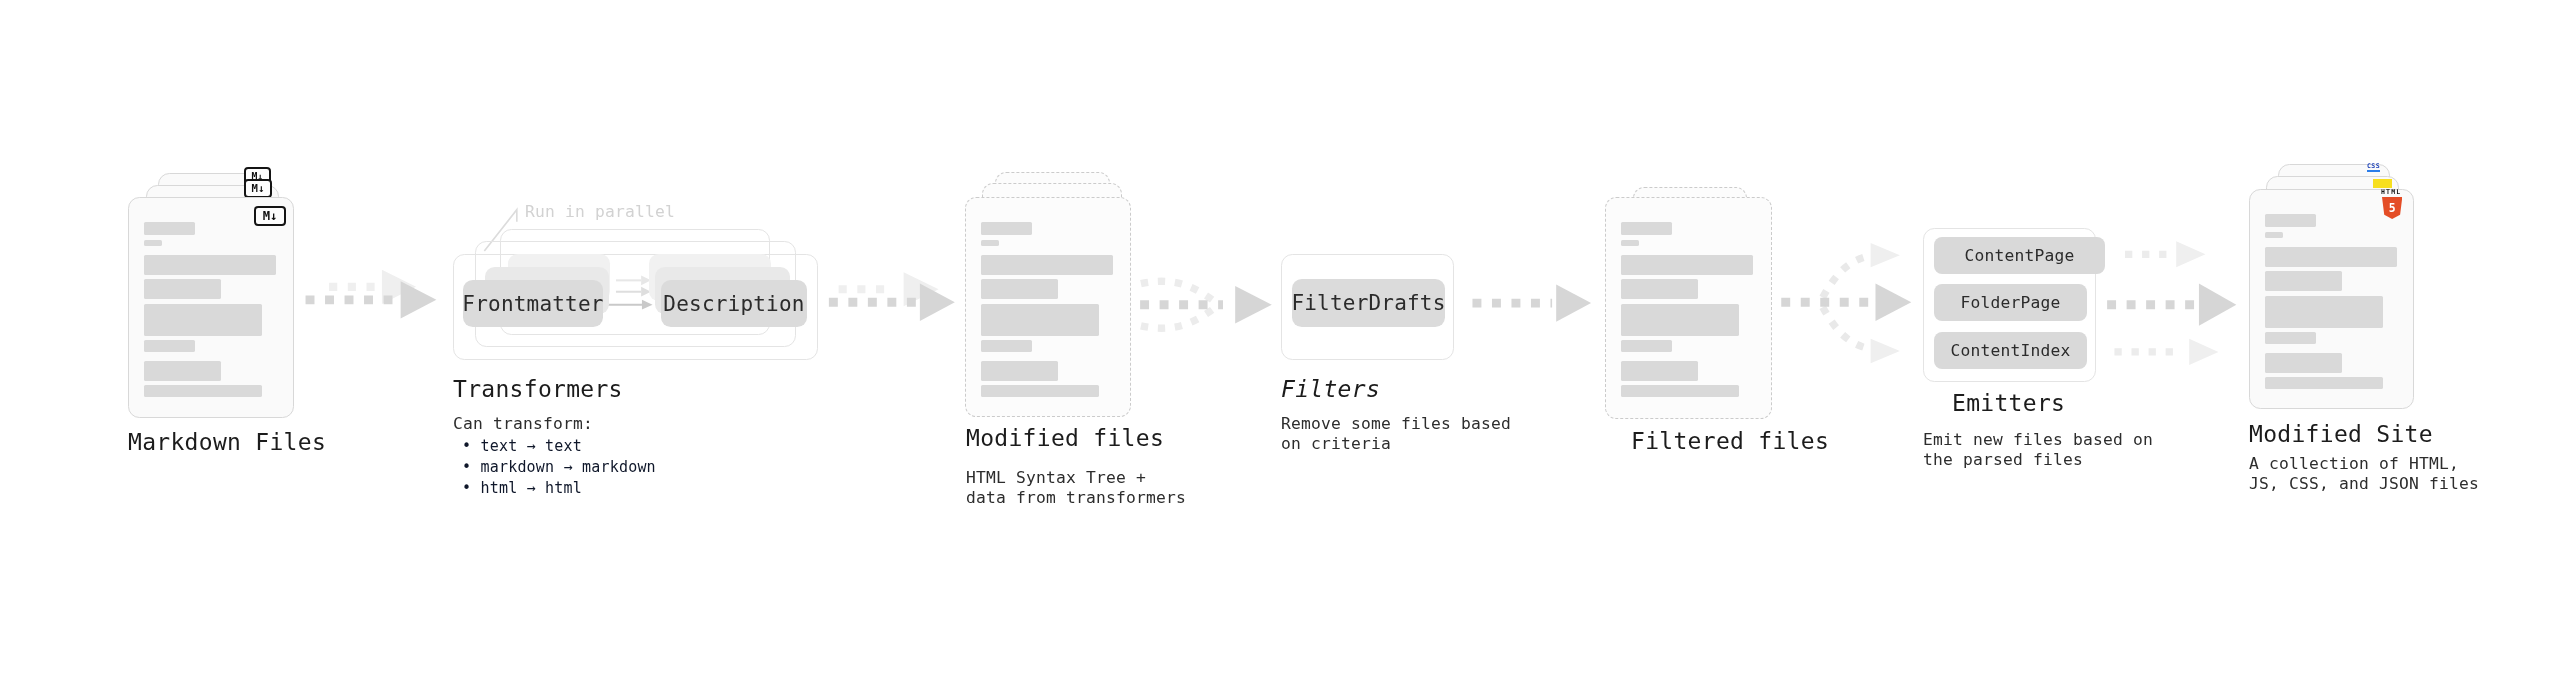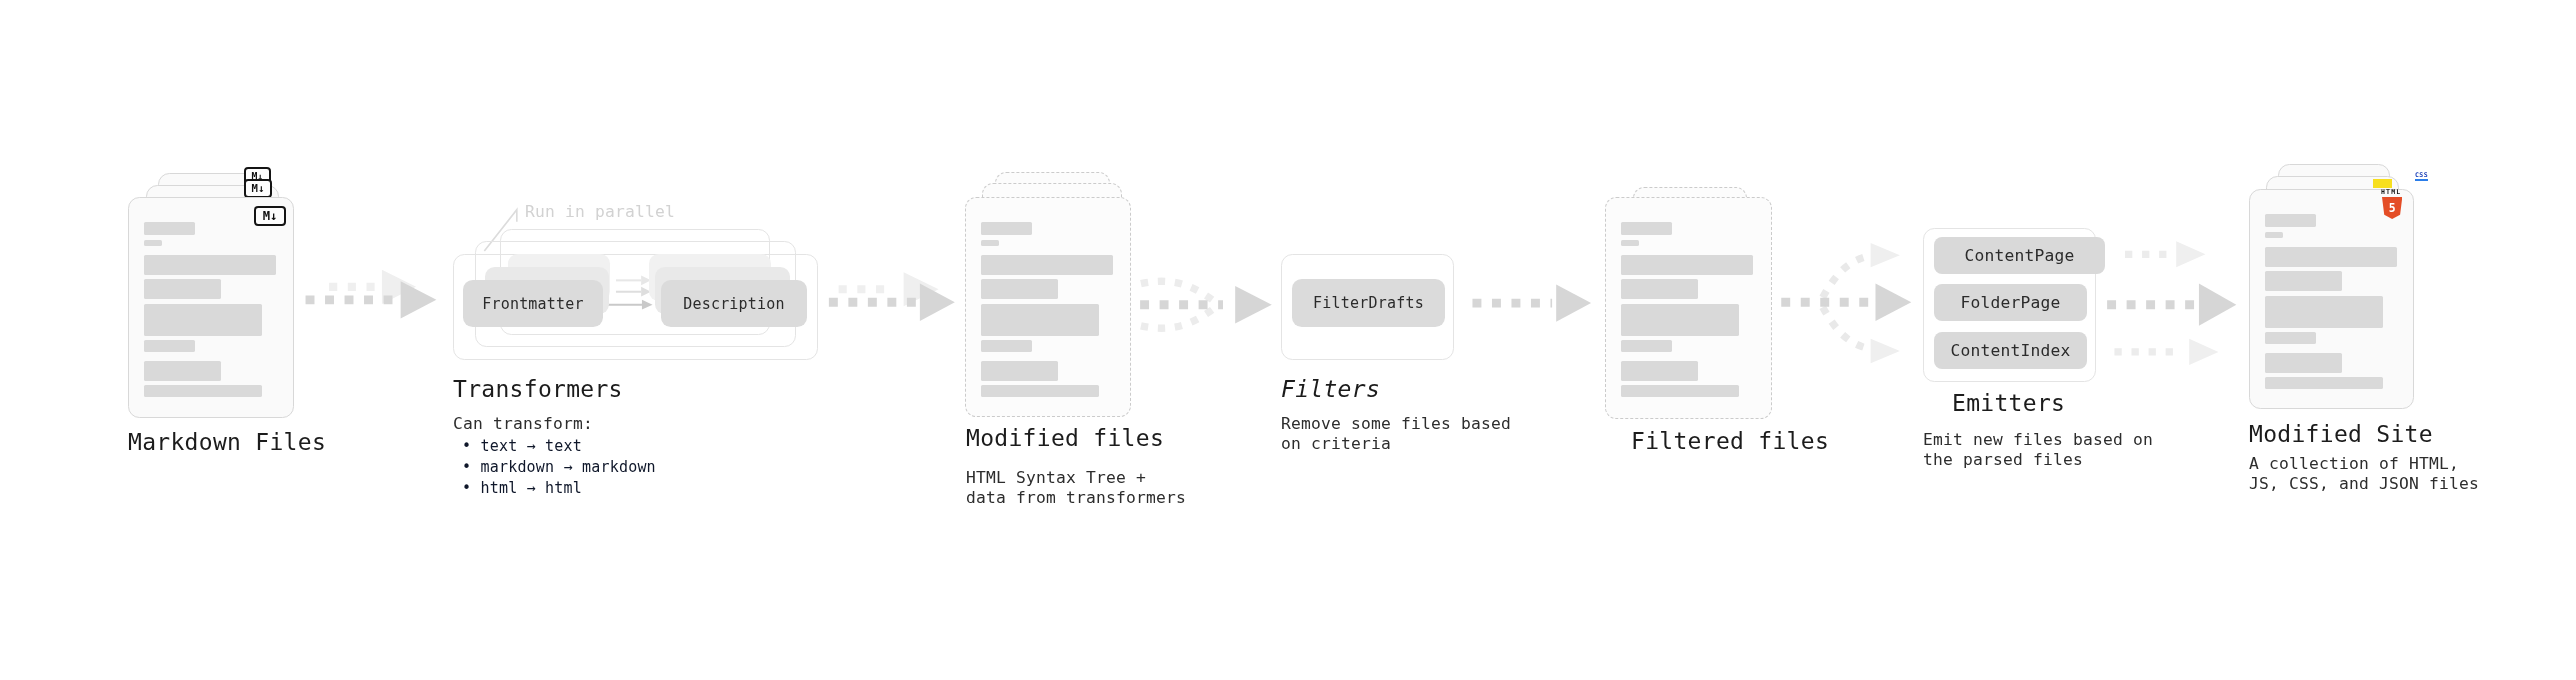--- a/index.html
+++ b/index.html
@@ -7,21 +7,21 @@
         font-family:"DejaVu Sans Mono","Liberation Mono",monospace;color:#1c1c1c;}
   svg.arrows{position:absolute;left:0;top:0;pointer-events:none;}
   .file-card{position:absolute;background:#fafafa;border:1.6px solid #d8d8d8;border-radius:11.4px;box-sizing:border-box;}
   .dashed-card{position:absolute;background:#fcfcfc;border:1.6px dashed #cbcbcb;border-radius:11.4px;box-sizing:border-box;}
   .bar{position:absolute;left:15.4px;background:#d9d9d9;border-radius:1.6px;}
   .md-badge{position:absolute;background:#fdfdfd;border:2px solid #141414;border-radius:4.1px;
             box-sizing:border-box;display:flex;align-items:center;justify-content:center;
             font-weight:bold;color:#111;}
   .container-box{position:absolute;border:1.6px solid #e4e4e4;border-radius:11.4px;box-sizing:border-box;background:transparent;}
   .gray-box{position:absolute;background:#dbdbdb;border-radius:9.8px;display:flex;align-items:center;justify-content:center;
-            font-size:15px;letter-spacing:0.2px;color:#2b2b2b;}
+            font-size:21px;letter-spacing:0.2px;color:#2b2b2b;}
   .echo1{position:absolute;background:#e9e9e9;border-radius:9.8px;}
   .echo2{position:absolute;background:#f1f1f1;border-radius:9.8px;}
   .title{position:absolute;font-size:23px;letter-spacing:0.3px;line-height:23px;color:#1c1c1c;white-space:nowrap;}
   .desc{position:absolute;font-size:16.3px;letter-spacing:0.2px;line-height:20.3px;color:#2d2d2d;white-space:pre-line;}
   .bullets{position:absolute;font-size:15px;letter-spacing:0.2px;line-height:21px;color:#0f172a;white-space:nowrap;}
   .bullets div{padding-left:9px;}
   .annotation{position:absolute;font-size:16.3px;letter-spacing:0.2px;color:#d2d2d2;white-space:nowrap;}
   .emitter-box{position:absolute;background:#d9d9d9;border-radius:8.1px;display:flex;align-items:center;justify-content:center;
                font-size:16.3px;letter-spacing:0.2px;color:#2b2b2b;}
   .css-badge{position:absolute;font-size:6.5px;font-weight:bold;color:#1a3fb8;letter-spacing:0.4px;
@@ -183,21 +183,21 @@
     <div class="emitter-box" style="left:1934px;top:237px;width:171px;height:37px;">ContentPage</div>
     <div class="emitter-box" style="left:1934px;top:284px;width:153px;height:37px;">FolderPage</div>
     <div class="emitter-box" style="left:1934px;top:332px;width:153px;height:37px;">ContentIndex</div>
     <div class="title" style="left:1952px;top:392px;">Emitters</div>
     <div class="desc" style="left:1923px;top:430px;">Emit new files based on
 the parsed files</div>
   </div>
 
   <div>
     <div class="file-card" style="left:2278px;top:164px;width:112px;height:220px;"></div>
-    <div class="css-badge" style="left:2367px;top:172px;margin-left:48px;">CSS</div>
+    <div class="css-badge" style="left:2367px;top:163px;">CSS</div>
     <div class="file-card" style="left:2266px;top:176px;width:133px;height:220px;"></div>
     <div class="js-badge" style="left:2373px;top:179px;width:18.7px;height:9px;"></div>
     <div class="file-card" style="left:2249px;top:189px;width:165px;height:220px;">
         <div class="bar" style="top: 24.4px; width: 51px; height: 12.2px;"></div>
         <div class="bar" style="top: 42px; width: 18px; height: 5.7px;"></div>
         <div class="bar" style="top: 57px; width: 132px; height: 19.5px;"></div>
         <div class="bar" style="top: 81px; width: 77px; height: 19.5px;"></div>
         <div class="bar" style="top: 106px; width: 118px; height: 32px;"></div>
         <div class="bar" style="top: 142px; width: 51px; height: 12.2px;"></div>
         <div class="bar" style="top: 163px; width: 77px; height: 19.5px;"></div>

